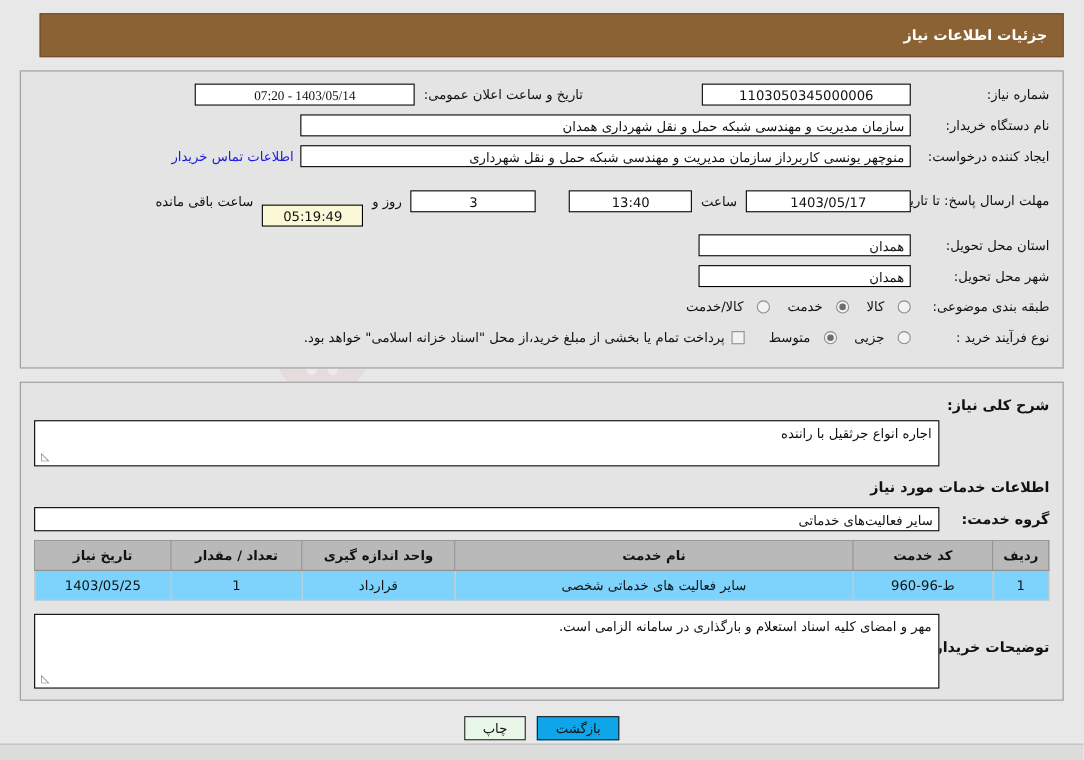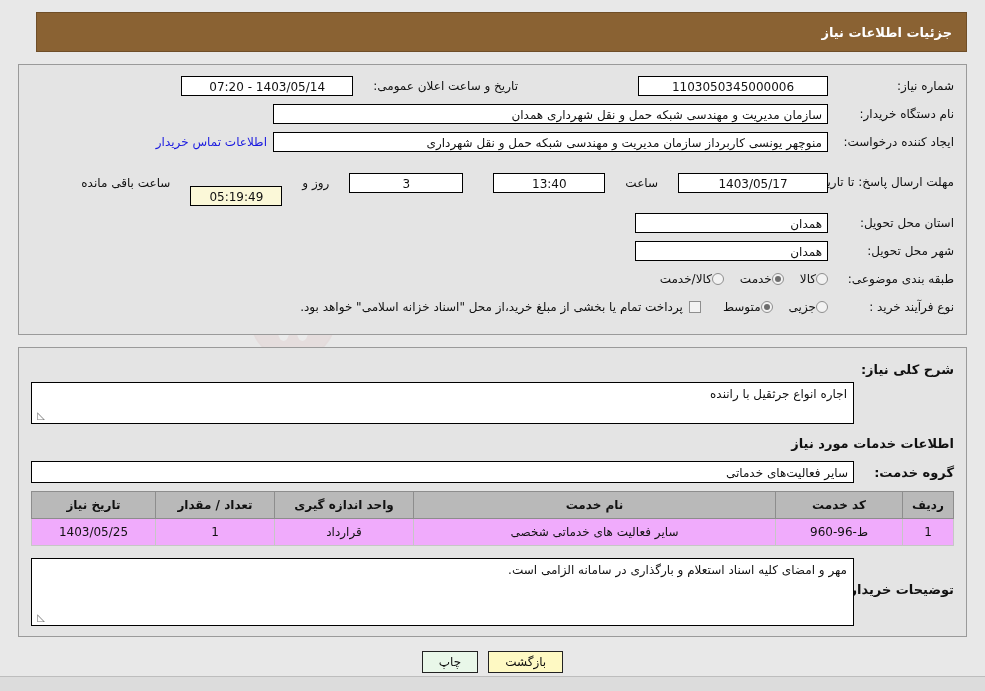--- a/index.html
+++ b/index.html
@@ -104,21 +104,21 @@
     box-sizing: border-box;
     text-align: center;
     color: #111;
     font-family: "DejaVu Sans", "Liberation Sans", sans-serif;
   }
   .fld.right { text-align: right; }
   .fld.yellow { background: #fbf8d8; margin-top: 27px; }
 
   .inline-lbl {
     font-size: 12px;
-    padding: 0 20px;
+    padding: 0 8px;
     white-space: nowrap;
   }
 
   .link {
     color: #1a1ae0;
     font-size: 12px;
     text-decoration: none;
     white-space: nowrap;
     padding-right: 6px;
     cursor: pointer;
@@ -126,21 +126,21 @@
 
   
   .radio-group {
     display: flex;
     align-items: center;
     gap: 16px;
   }
   .radio-item {
     display: flex;
     align-items: center;
-    gap: 0;
+    gap: 12px;
     font-size: 12px;
     white-space: nowrap;
   }
   .radio {
     width: 12px; height: 12px;
     border-radius: 50%;
     border: 1px solid #8e8e8e;
     background: #f2f2f2;
     box-sizing: border-box;
     display: inline-block;
@@ -223,42 +223,42 @@
     padding: 6px 4px;
     font-weight: bold;
     font-size: 12px;
     color: #111;
     text-align: center;
   }
   table.data td {
     border: 1px solid #c6c6c6;
     padding: 6px 8px;
     text-align: center;
-    background: #f0abfc;
+    background: #7dd3fc;
     color: #111;
     font-size: 12px;
   }
 
   
   .btn-bar {
     display: flex;
     justify-content: center;
     gap: 10px;
     margin-top: 14px;
   }
   .btn {
     border: 1px solid #222;
     font-size: 12px;
     padding: 3px 16px;
     cursor: pointer;
     font-family: "DejaVu Sans", "Liberation Sans", sans-serif;
     color: #111;
   }
   .btn.print { background: #e9f7e9; }
-  .btn.back  { background: #fef9c3; }
+  .btn.back  { background: #0ea5e9; }
 
   .bottom-strip {
     position: absolute;
     left: 0; right: 0; bottom: 0;
     height: 14px;
     background: #dcdcdc;
     border-top: 1px solid #bdbdbd;
   }
 </style>
 </head>
@@ -279,21 +279,21 @@
   <div class="header-bar">
     <div class="header-title">جزئیات اطلاعات نیاز</div>
   </div>
 
   <div class="panel">
 
     <div class="row">
       <div class="lbl w-wide">شماره نیاز:</div>
       <div class="fld" style="width:190px;">1103050345000006</div>
       <div class="inline-lbl" style="margin-right:100px;">تاریخ و ساعت اعلان عمومی:</div>
-      <div class="fld" style="width:172px;">1403/05/14 - 07:20</div>
+      <div class="fld" style="width:200px;font-family:Liberation Serif, serif;">1403/05/14 - 07:20</div>
     </div>
 
     <div class="row">
       <div class="lbl w-wide">نام دستگاه خریدار:</div>
       <div class="fld right" style="width:555px;">سازمان مدیریت و مهندسی شبکه حمل و نقل شهرداری همدان</div>
     </div>
 
     <div class="row">
       <div class="lbl w-wide">ایجاد کننده درخواست:</div>
       <div class="fld right" style="width:555px;">منوچهر یونسی کاربرداز سازمان مدیریت و مهندسی شبکه حمل و نقل شهرداری</div>

